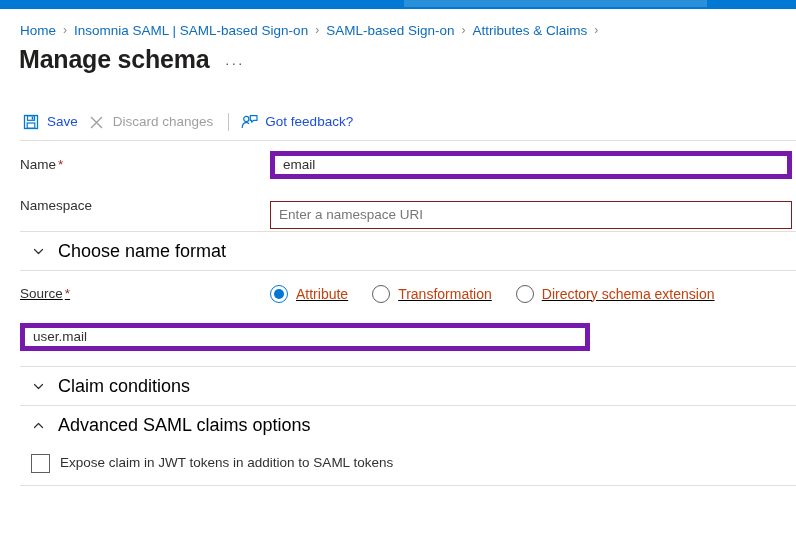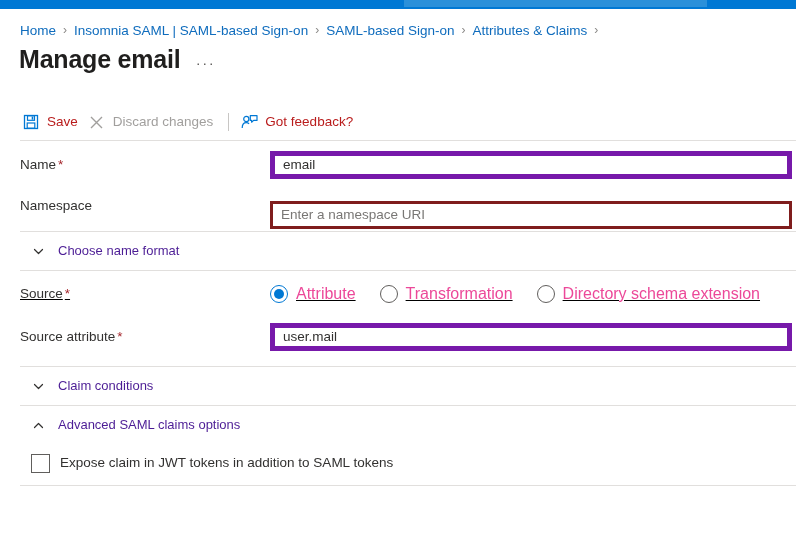--- a/index.html
+++ b/index.html
@@ -93,21 +93,21 @@
     height: 30px;
     display: flex;
     align-items: center;
   }
   .cmd {
     display: flex;
     align-items: center;
     height: 28px;
     padding: 0 8px 0 2px;
     font-size: 13.5px;
-    color: #b91c1c;
+    color: #1d4ed8;
     cursor: pointer;
     white-space: nowrap;
   }
   .cmd.disabled { color: #a19f9d; cursor: default; }
   .cmd-icon {
     width: 18px;
     height: 18px;
     margin-right: 7px;
     display: inline-flex;
     align-items: center;
@@ -155,21 +155,21 @@
 
   .field {
     position: relative;
     width: 570px;
     height: 28px;
     background: #ffffff;
     display: flex;
     align-items: center;
   }
   .field.purple { border: 5px solid #ec4899; border-color: #7719aa; }
-  .field.gray { border: 3px solid #7f1d1d; margin-top: 18px; }
+  .field.gray { border: 1px solid #7f1d1d; margin-top: 18px; }
   .field input {
     border: none;
     outline: none;
     background: transparent;
     width: 100%;
     height: 100%;
     padding: 0 8px;
     font-family: "Liberation Sans", sans-serif;
     font-size: 13.5px;
     color: #323130;
@@ -194,22 +194,22 @@
     width: 16px;
     height: 16px;
     margin-right: 12px;
     flex: none;
     display: inline-flex;
     align-items: center;
     justify-content: center;
     color: #323130;
   }
   .section-title {
-    font-size: 13px;
-    color: #4c1d95;
+    font-size: 18px;
+    color: #000000;
     line-height: 18px;
   }
 
   
   .radio-group {
     display: flex;
     align-items: center;
     gap: 0;
   }
   .radio-opt {
@@ -236,22 +236,22 @@
   }
   .radio-opt.checked .radio-mark::after {
     content: "";
     position: absolute;
     top: 3px; left: 3px;
     width: 10px; height: 10px;
     border-radius: 50%;
     background: #0078d4;
   }
   .radio-label {
-    font-size: 16px;
-    color: #ec4899;
+    font-size: 14px;
+    color: #c2410c;
     line-height: 18px;
   }
 
   
   .check-row {
     display: flex;
     align-items: center;
     height: 38px;
     padding-left: 31px;
     cursor: pointer;
@@ -282,21 +282,21 @@
   <span class="crumb-sep">›</span>
   <span class="crumb">Insomnia SAML | SAML-based Sign-on</span>
   <span class="crumb-sep">›</span>
   <span class="crumb">SAML-based Sign-on</span>
   <span class="crumb-sep">›</span>
   <span class="crumb">Attributes &amp; Claims</span>
   <span class="crumb-sep">›</span>
 </nav>
 
 <div class="title-row">
-  <div class="page-title">Manage email</div>
+  <div class="page-title">Manage schema</div>
   <div class="more-btn">···</div>
 </div>
 
 <div class="command-bar">
 
   <div class="cmd">
     <span class="cmd-icon">
       <svg width="16" height="16" viewBox="0 0 16 16">
         <rect x="1.5" y="1.5" width="13" height="13" fill="none" stroke="#0078d4" stroke-width="1.3"></rect>
         <rect x="4.5" y="1.8" width="7" height="4.5" fill="none" stroke="#0078d4" stroke-width="1.2"></rect>
@@ -374,23 +374,20 @@
         <span class="radio-label">Transformation</span>
       </div>
       <div class="radio-opt">
         <span class="radio-mark"></span>
         <span class="radio-label">Directory schema extension</span>
       </div>
     </div>
   </div>
 
   <div class="form-row">
-    <div class="form-label">
-      <span>Source attribute</span><span class="req">*</span>
-    </div>
     <div class="field purple">
       <input type="text" value="user.mail" style="">
     </div>
   </div>
 
   <div class="section-divider" style="margin-top:9px;"></div>
   <div class="section-header">
     <span class="chev">
       <svg width="13" height="13" viewBox="0 0 13 13">
         <path d="M2.5 4.5 L6.5 8.5 L10.5 4.5" fill="none" stroke="#323130" stroke-width="1.2" stroke-linecap="round" stroke-linejoin="round"></path>

